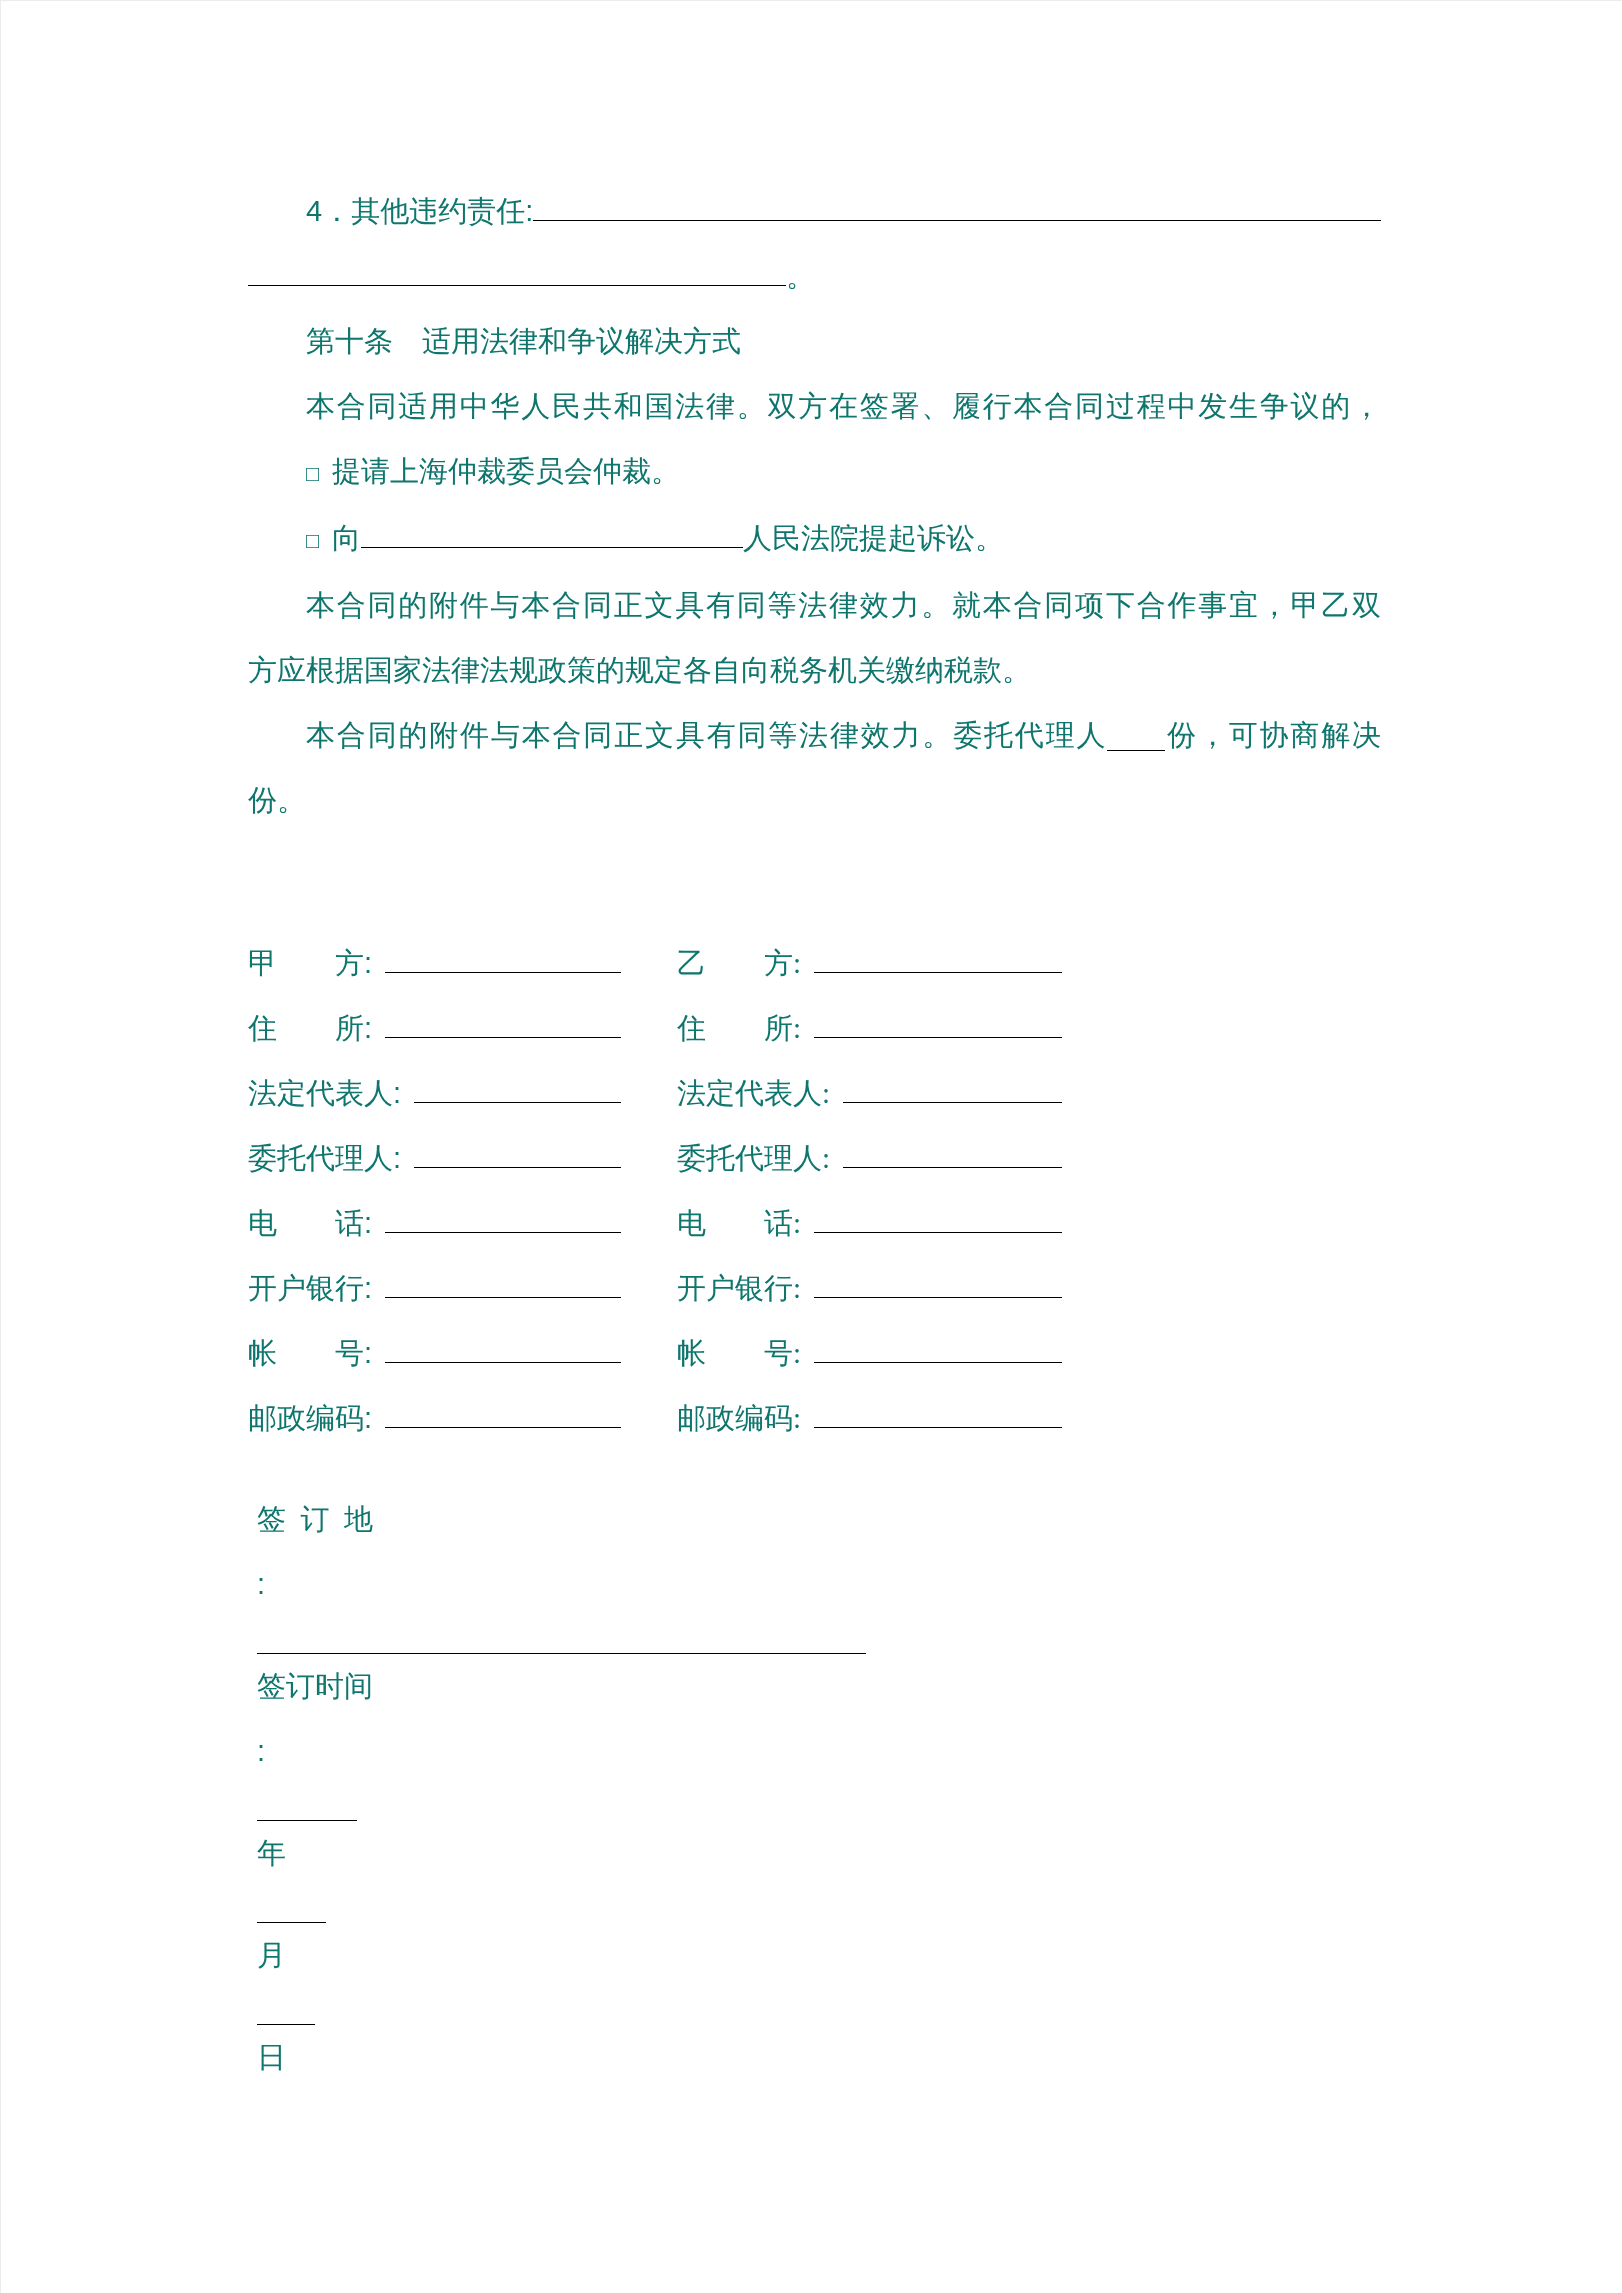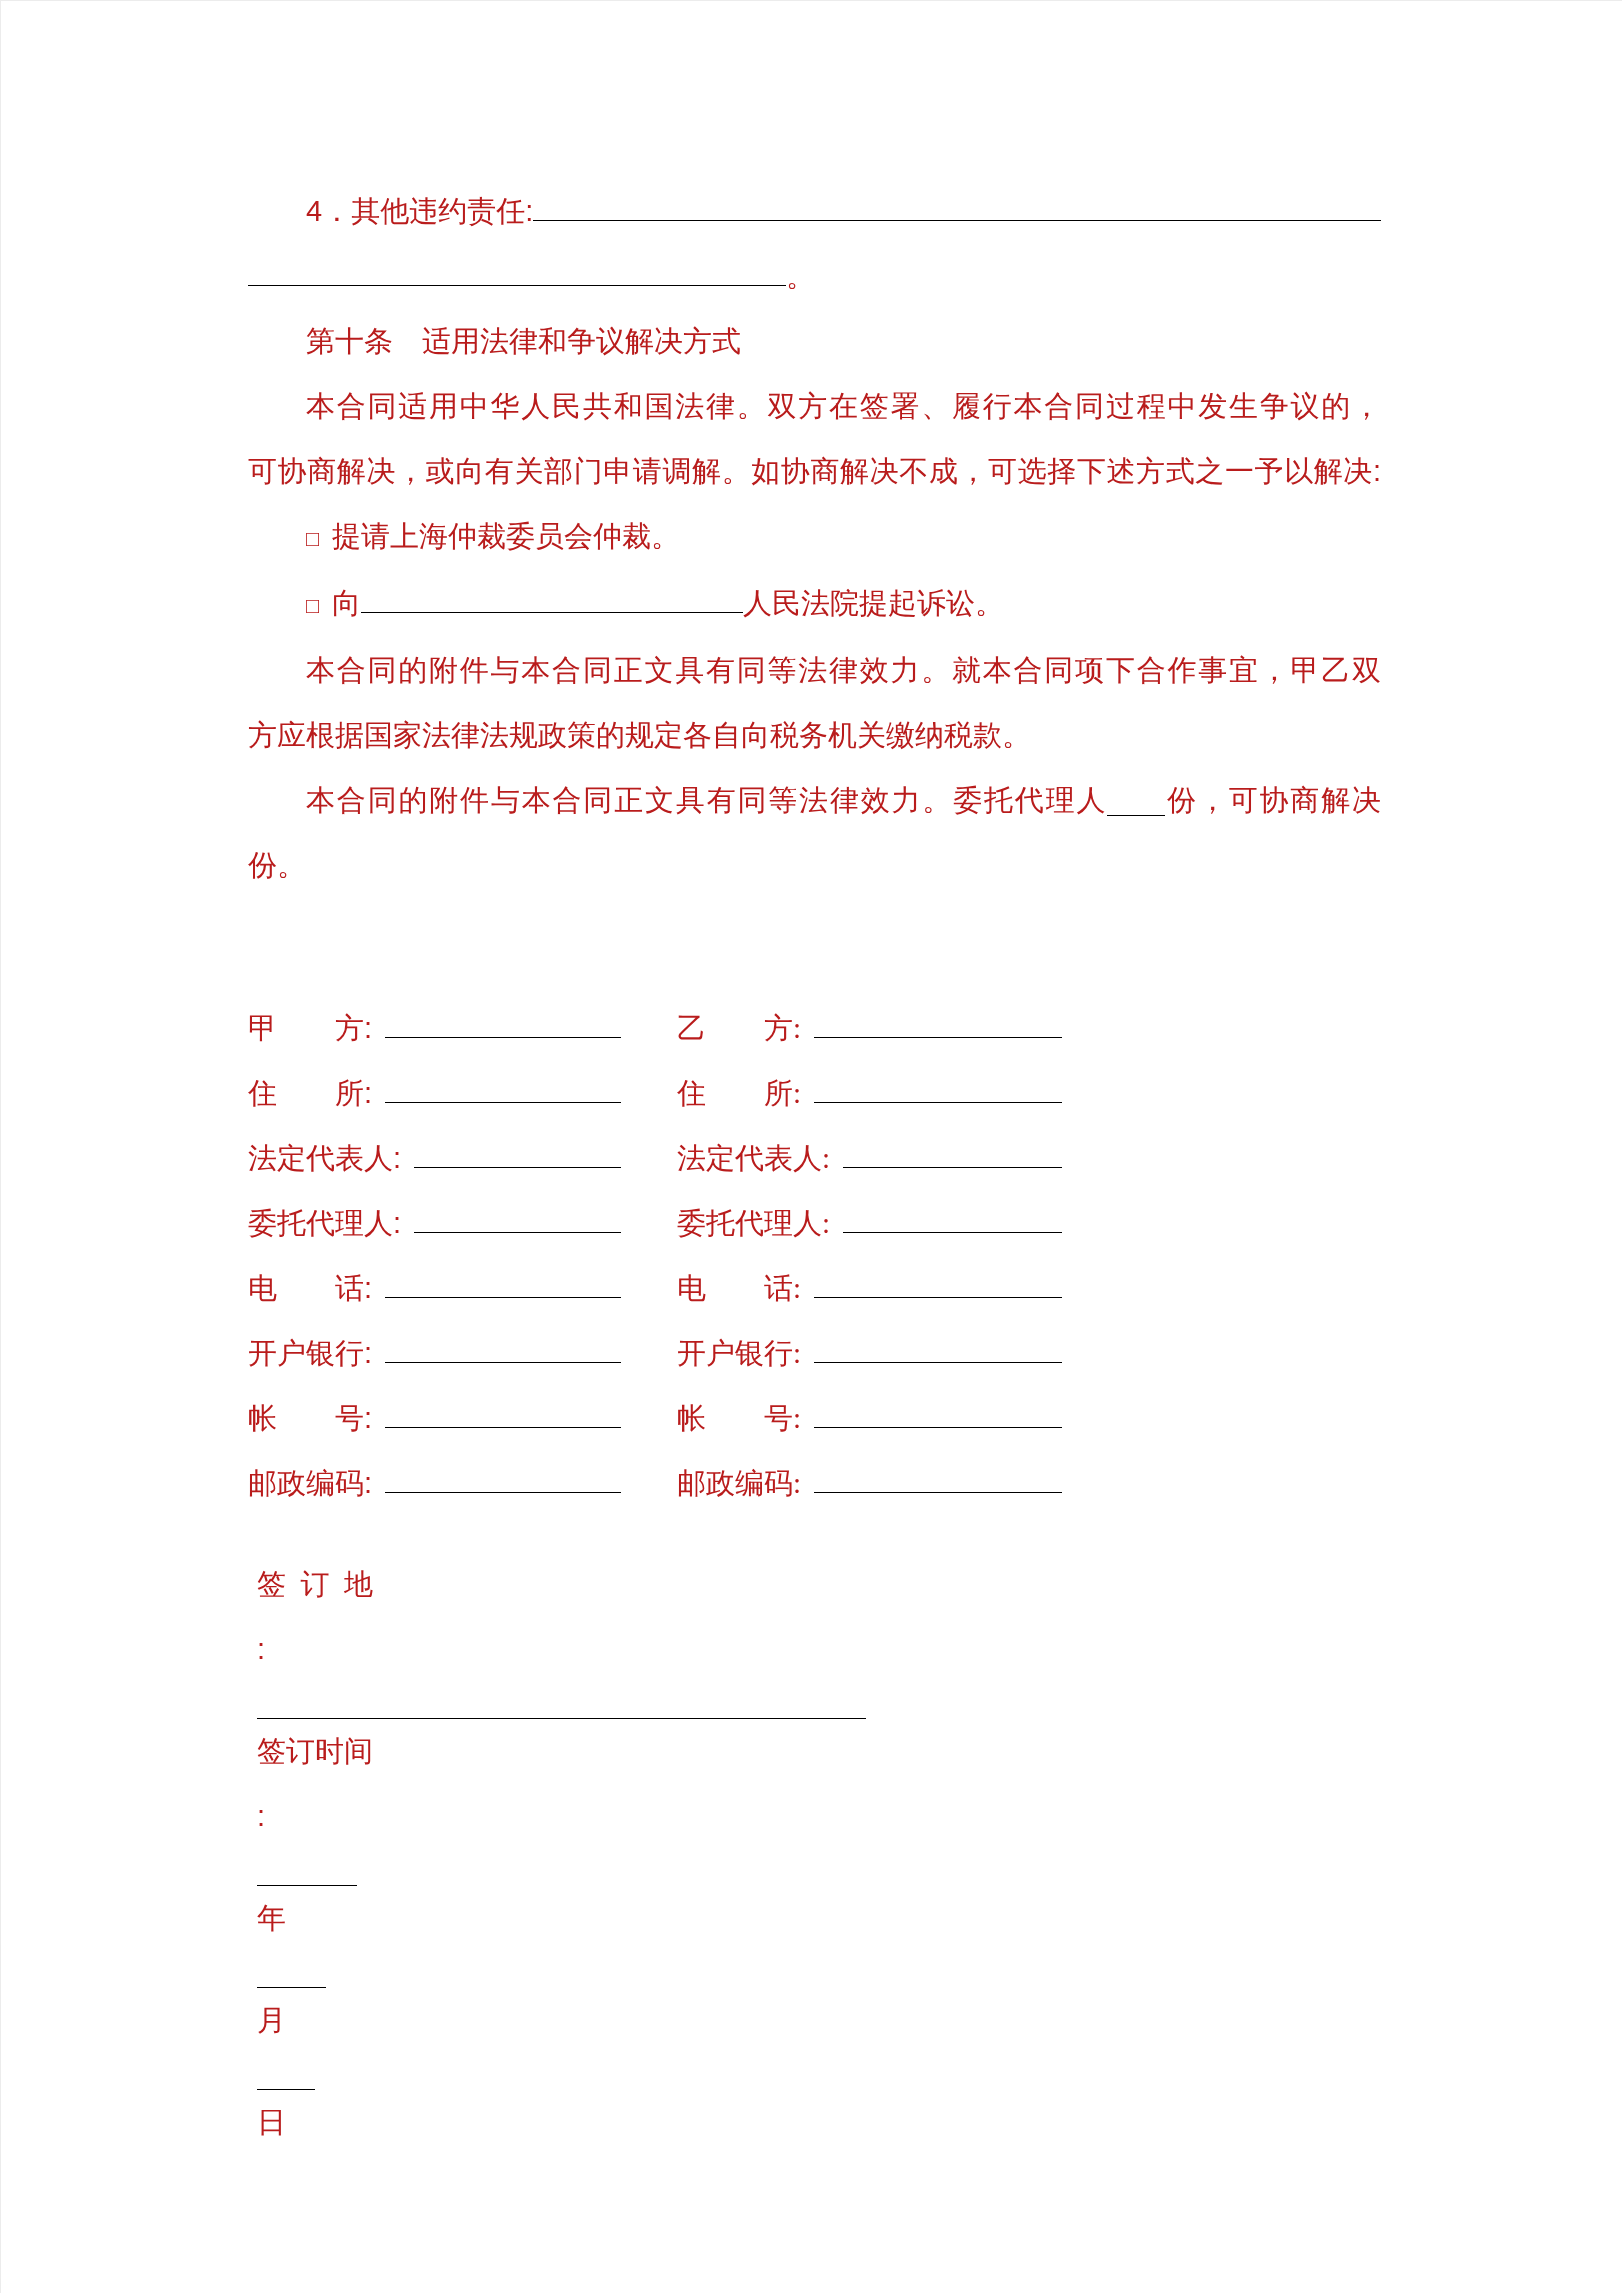--- a/index.html
+++ b/index.html
@@ -6,21 +6,21 @@
   .page{
     position:relative;
     width:1623px;height:2294px;
     box-sizing:border-box;
     background:#ffffff;
     border:0.9px solid #ececec;
     padding:178px 241px 0 247px;
     font-family:"Liberation Sans","DejaVu Sans",sans-serif;
     font-size:29px;
     line-height:65px;
-    color:#b91c1c;
+    color:#0f766e;
     overflow:hidden;
   }
   .line{margin:0;padding:0;}
   .ind{padding-left:58px;}
   .jl{text-align:justify;text-align-last:justify;}
   .flexline{display:flex;align-items:baseline;}
   .blank{
     display:inline-block;
     height:36px;
     border-bottom:1.8px solid #000;
@@ -55,21 +55,20 @@
     <span>4．其他违约责任: </span>
     <span class="blank fill"></span>
   </div>
   <div class="line flexline">
     <span class="blank" style="width:538px"></span>
     <span>。</span>
   </div>
 
   <p class="line ind">第十条　适用法律和争议解决方式</p>
   <p class="line ind jl">本合同适用中华人民共和国法律。双方在签署、履行本合同过程中发生争议的，</p>
-  <p class="line jl">可协商解决，或向有关部门申请调解。如协商解决不成，可选择下述方式之一予以解决:</p>
 
   <p class="line ind"><span class="cbx">□</span><span>提请上海仲裁委员会仲裁。</span></p>
 
   <div class="line ind flexline">
     <span class="cbx">□</span>
     <span>向</span>
     <span class="blank" style="width:382px"></span>
     <span>人民法院提起诉讼。</span>
   </div>
 

